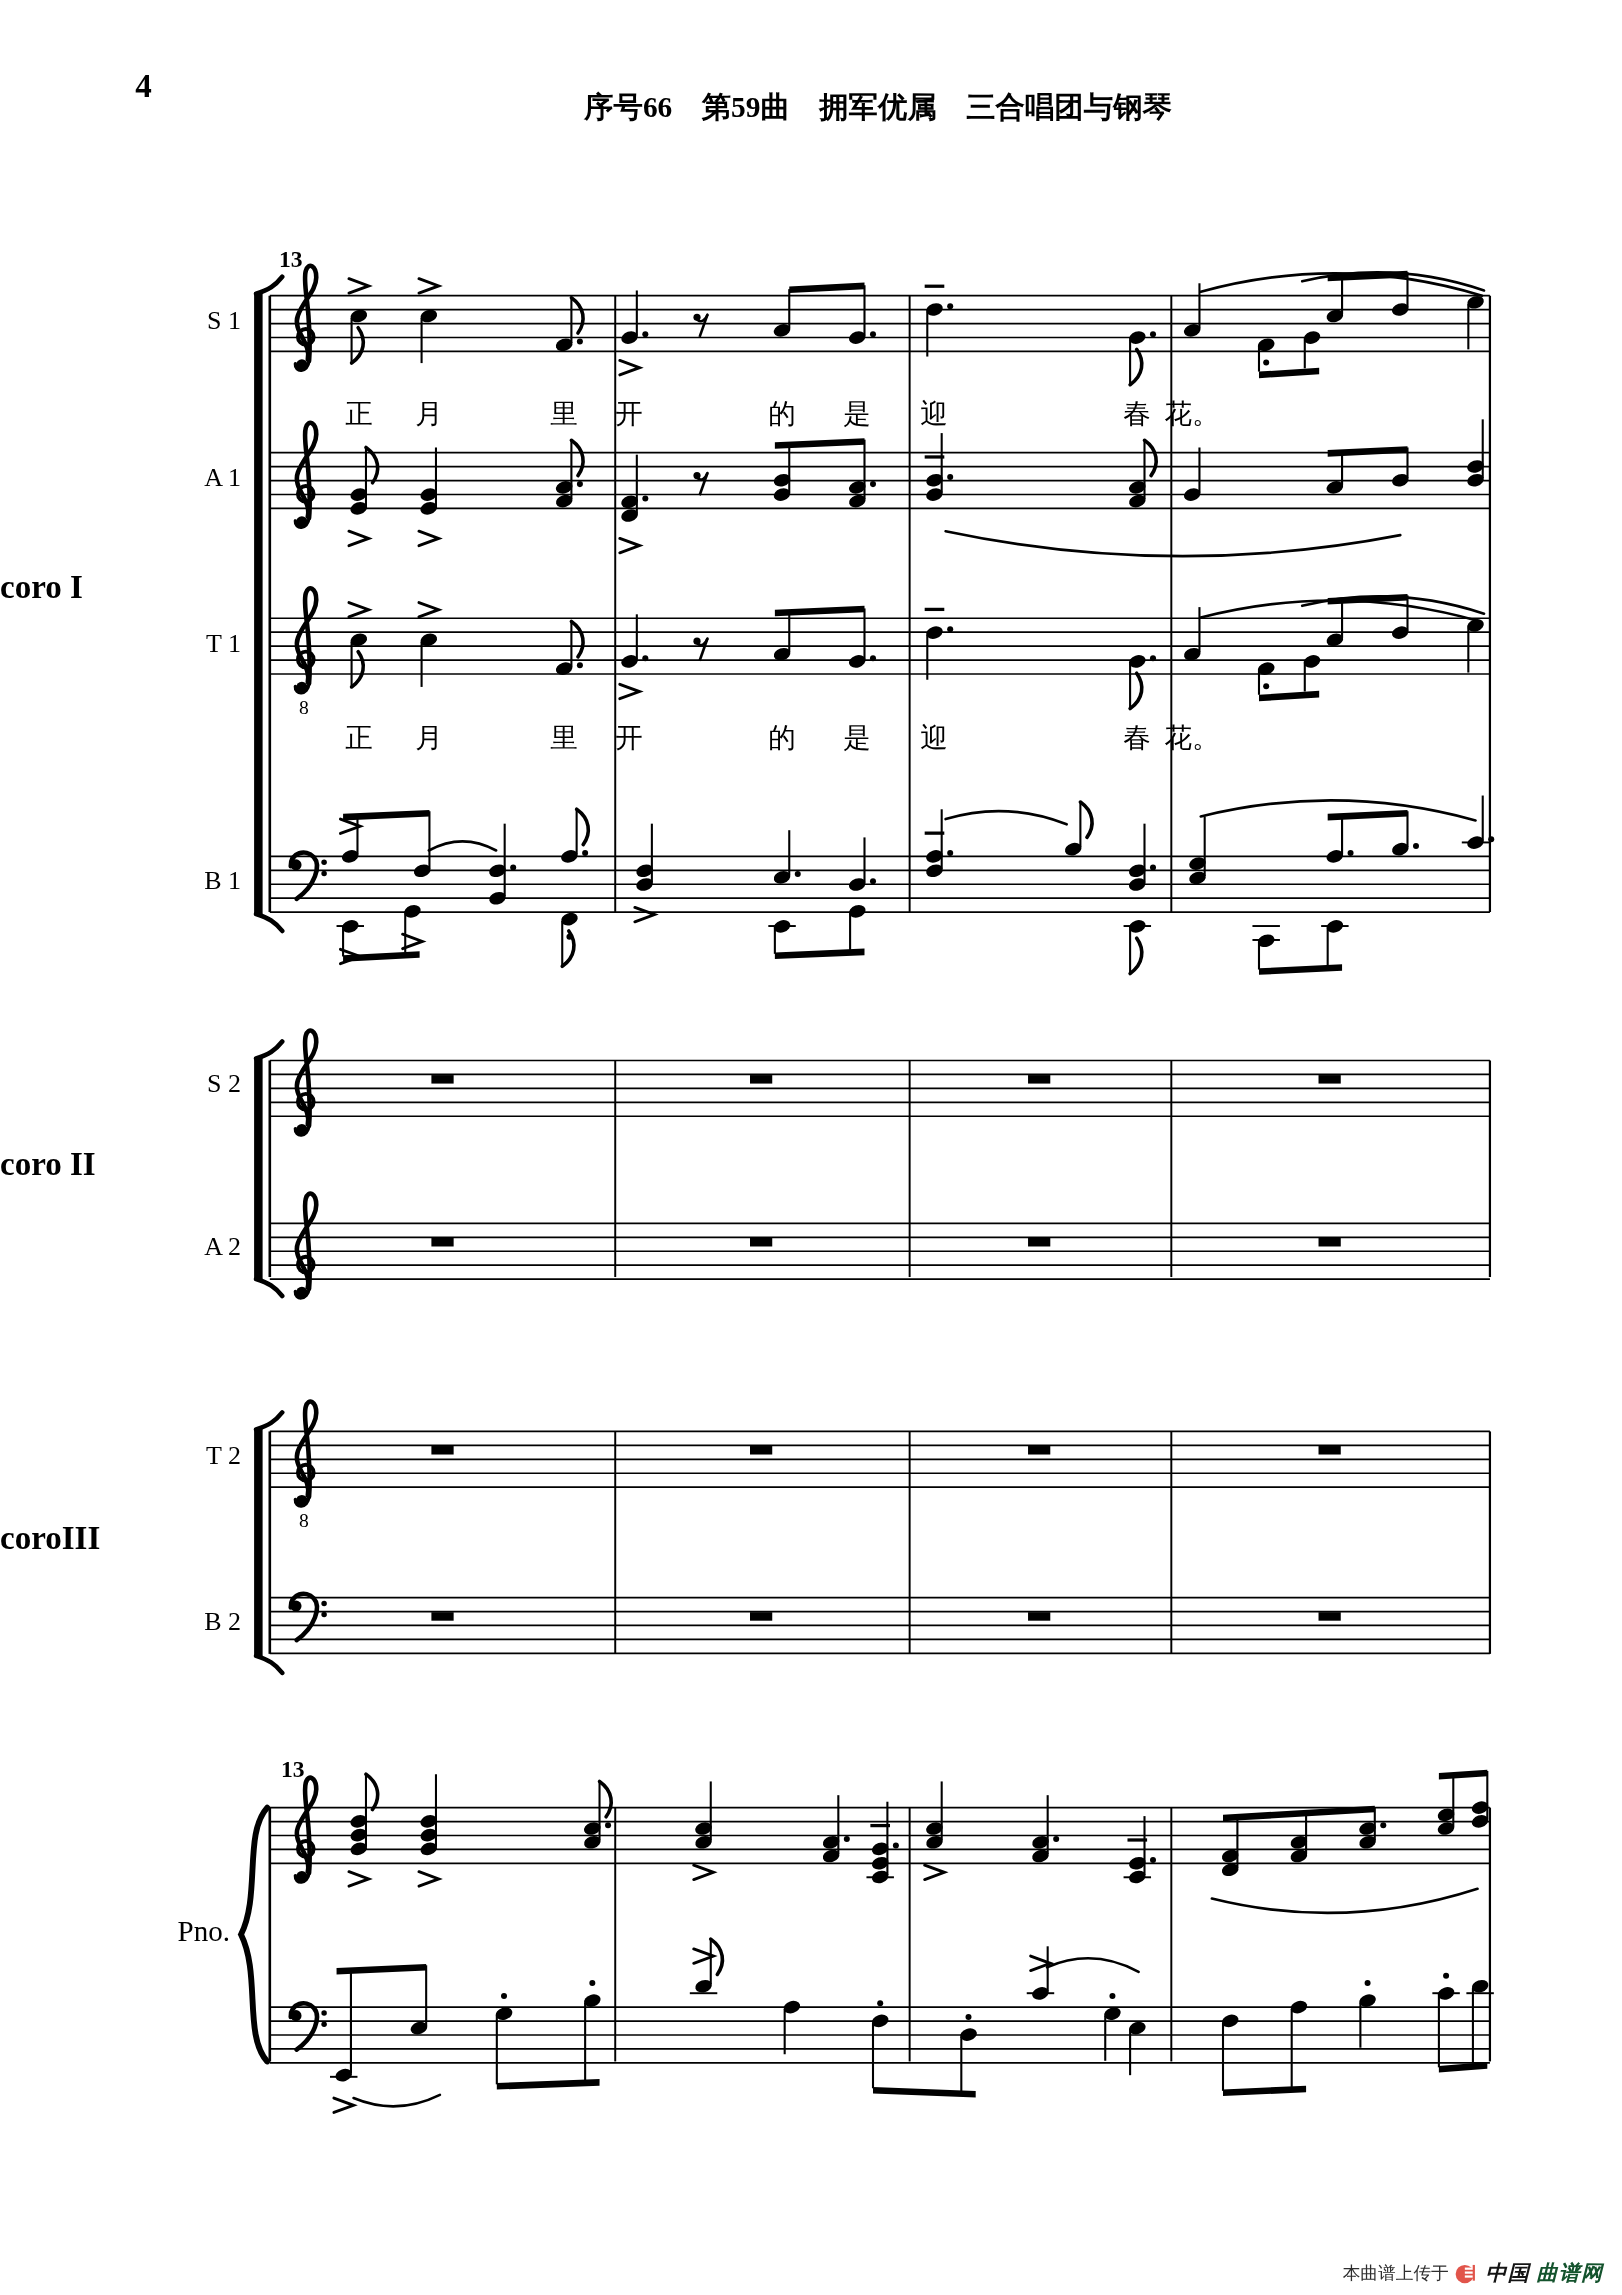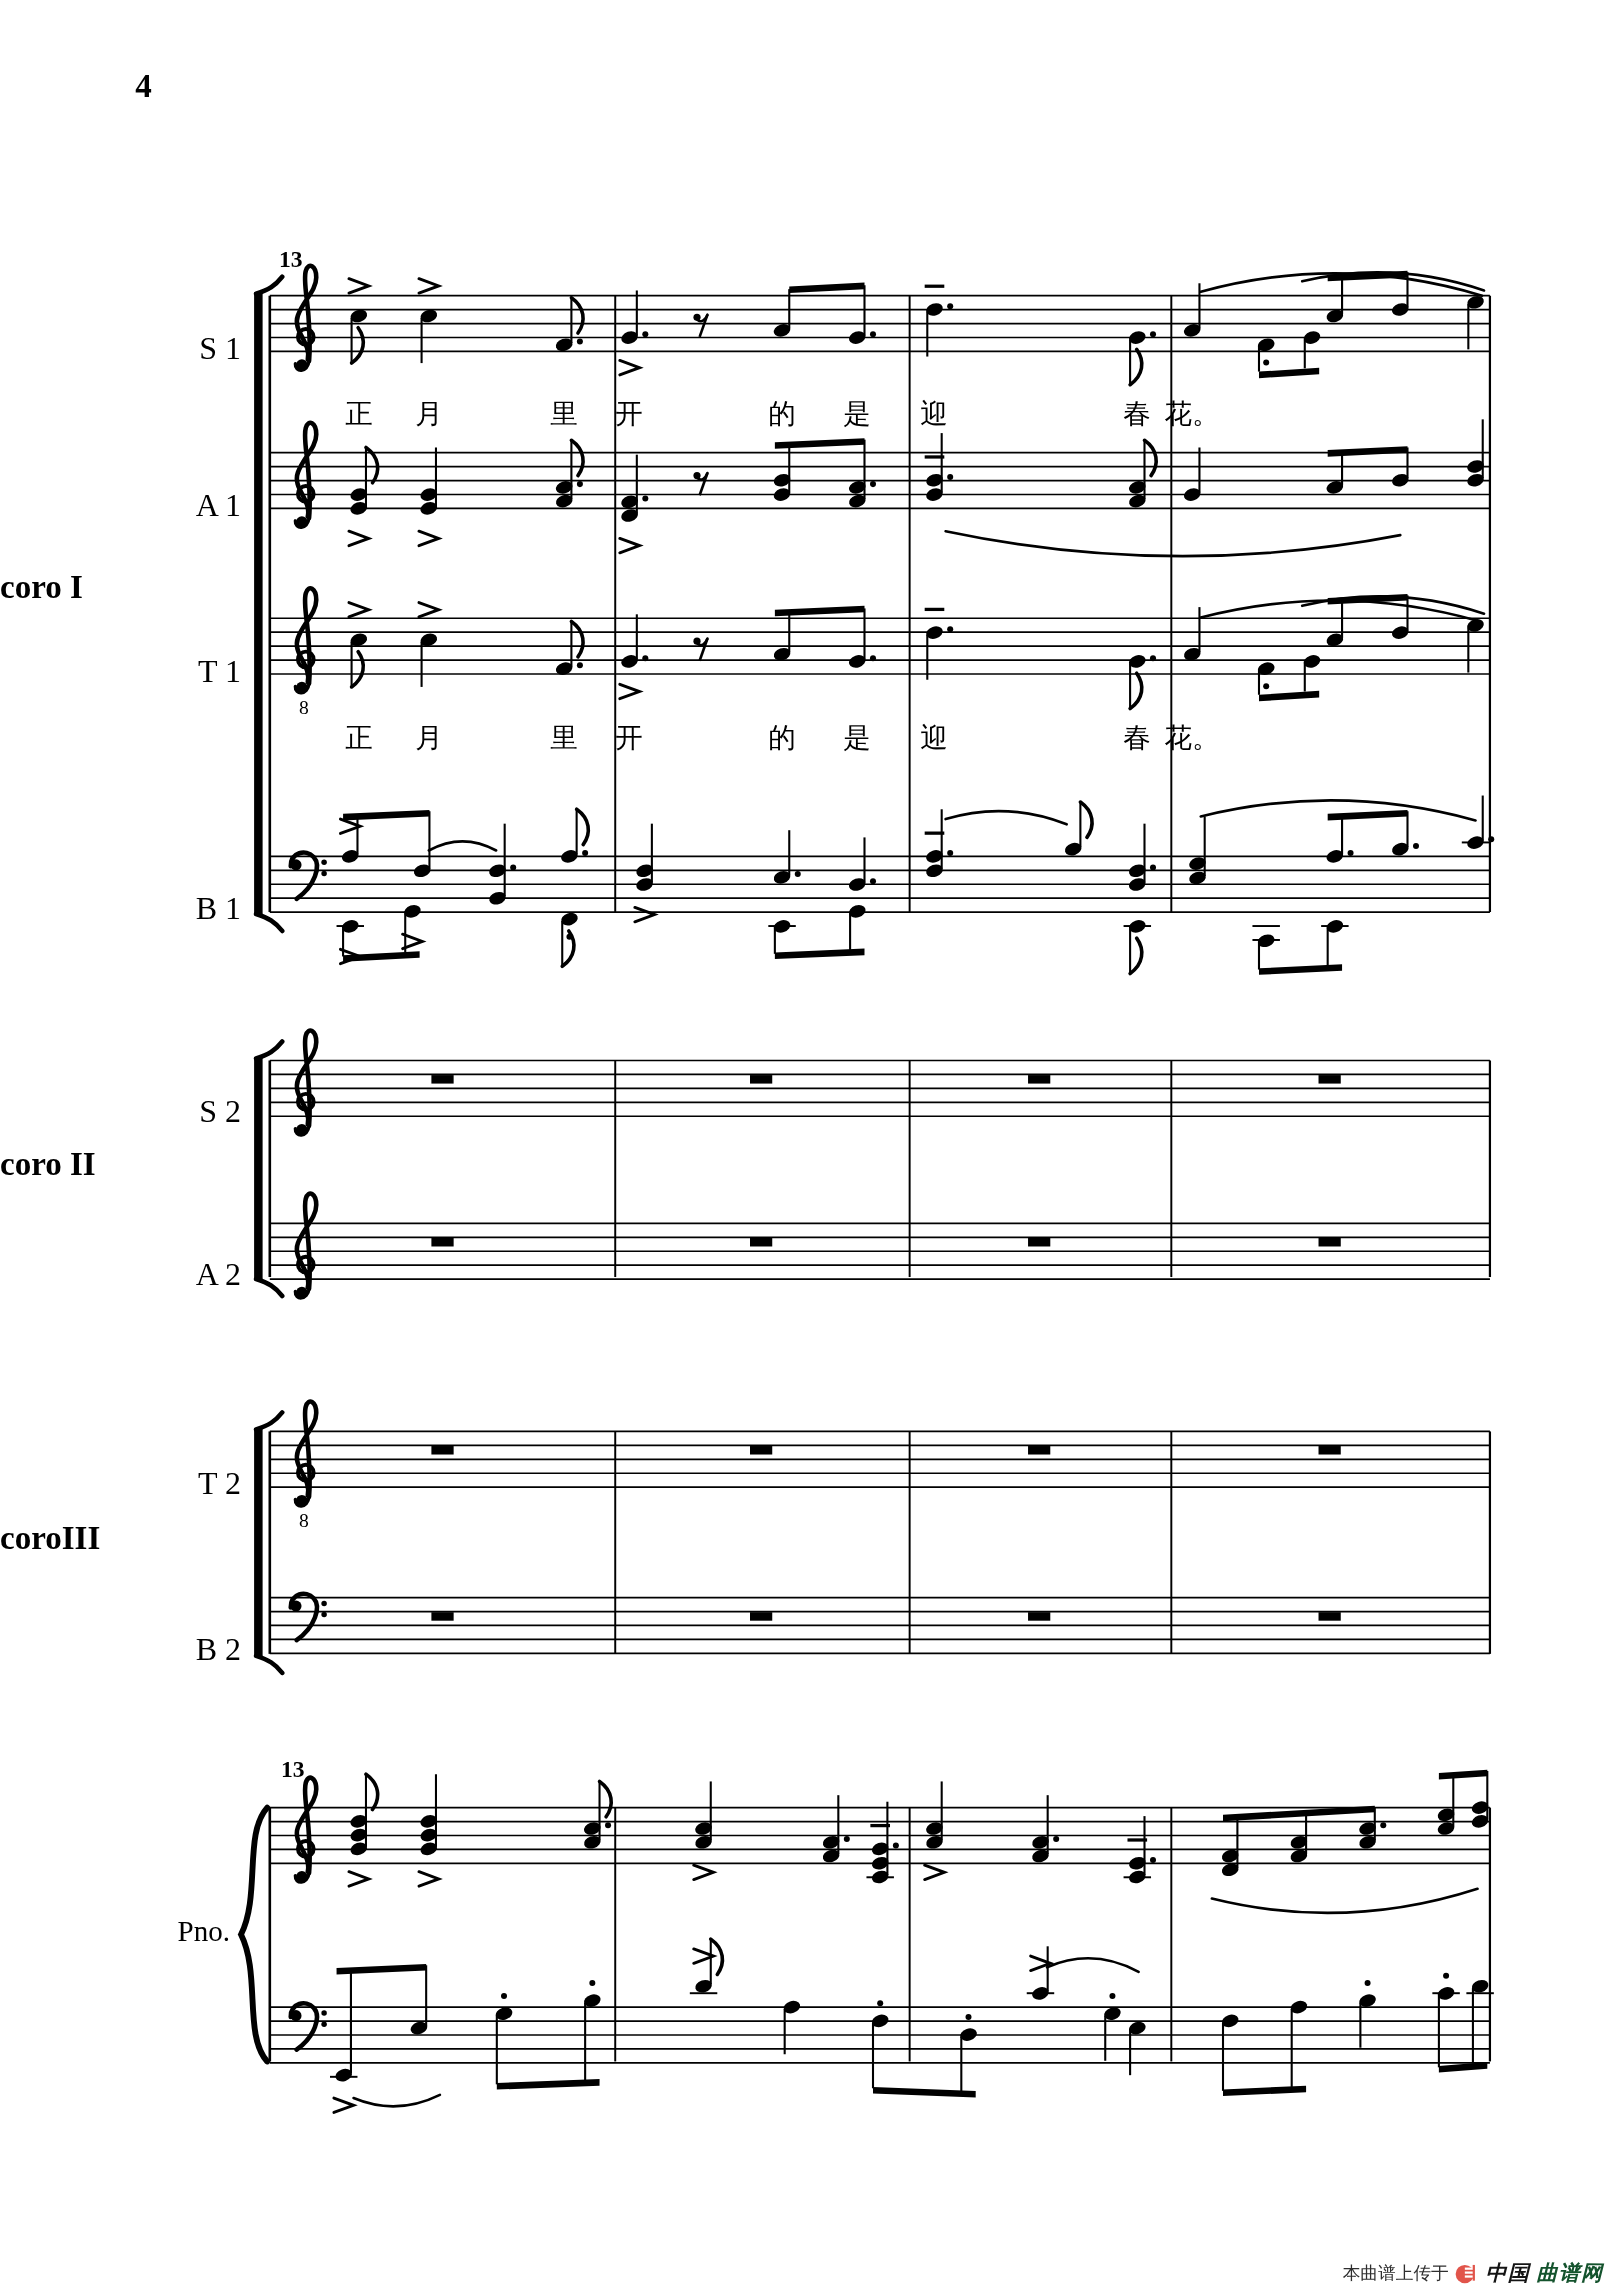--- a/index.html
+++ b/index.html
@@ -4,38 +4,39 @@
 <style>
   html,body{margin:0;padding:0;background:#888;}
   .page{position:relative;width:1623px;height:2295px;background:#ffffff;overflow:hidden;
         font-family:"Liberation Serif","DejaVu Serif",serif;color:#000;}
   .abs{position:absolute;}
   .hdr{left:196px;width:1364px;text-align:center;font-weight:bold;}
   .hdr1{top:43px;font-size:31px;letter-spacing:0.7px;}
   .hdr2{top:88px;font-size:29.4px;}
   .pageno{left:111px;top:68px;width:65px;text-align:center;font-size:33px;font-weight:bold;}
   .mnum{font-size:23.6px;font-weight:bold;}
-  .stafflabel{left:0;width:241px;text-align:right;font-size:32px;margin-top:24px;}
+  .stafflabel{left:0;width:241px;text-align:right;font-size:26px;}
   .grouplabel{left:0;width:230px;text-align:left;font-size:33px;font-weight:bold;}
   .pnolabel{left:0;width:230px;text-align:right;font-size:29px;}
   .lyricline span{position:absolute;transform:translateX(-50%);font-size:27.5px;white-space:nowrap;}
   svg.score{position:absolute;left:0;top:0;}
   .wm{position:absolute;top:2259px;right:19.6px;display:flex;align-items:center;gap:6.5px;
       font-family:"Liberation Sans","DejaVu Sans",sans-serif;text-align:right;}
   .wm .pre{font-size:17.7px;color:#2e2e2e;}
   .wm .cn{font-size:21px;font-weight:bold;font-style:italic;color:#141414;letter-spacing:1.3px;}
   .wm .site{font-size:21px;font-weight:bold;font-style:italic;letter-spacing:1.3px;}
 </style>
 </head>
 <body>
 
 <div class="page">
 
   <div class="abs pageno">4</div>
 
+  <div class="abs hdr hdr2">序号66　第59曲　拥军优属　三合唱团与钢琴</div>
 
   <div class="abs mnum" style="left:279px;top:246px;">13</div>
   <div class="abs mnum" style="left:281px;top:1756px;">13</div>
 
   <div class="abs stafflabel" style="top:306px;">S 1</div>
   <div class="abs stafflabel" style="top:463px;">A 1</div>
   <div class="abs grouplabel" style="top:569px;">coro I</div>
   <div class="abs stafflabel" style="top:629px;">T 1</div>
   <div class="abs stafflabel" style="top:866px;">B 1</div>
   <div class="abs stafflabel" style="top:1069px;">S 2</div>

